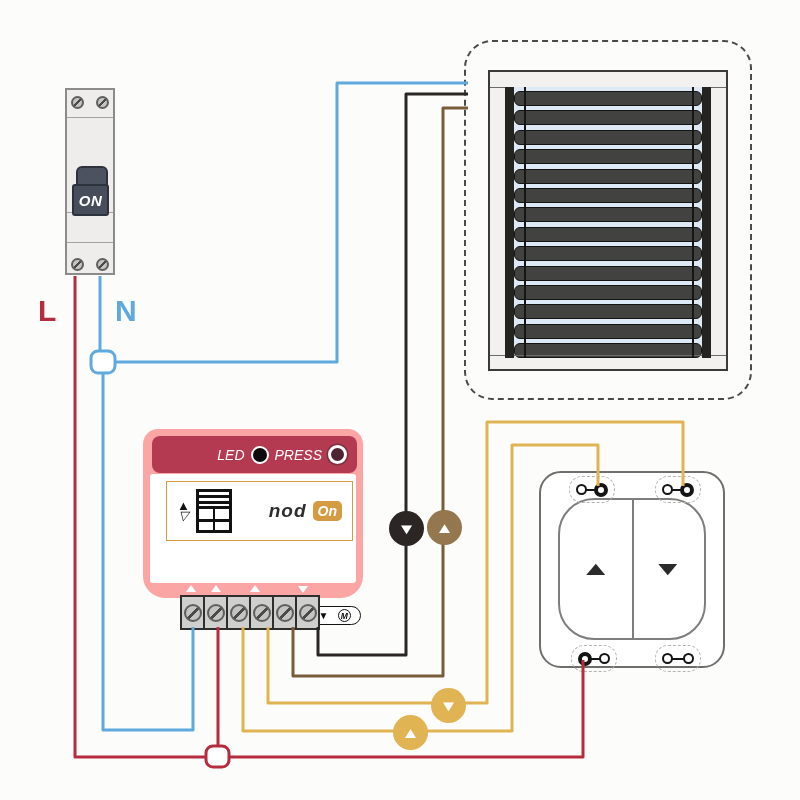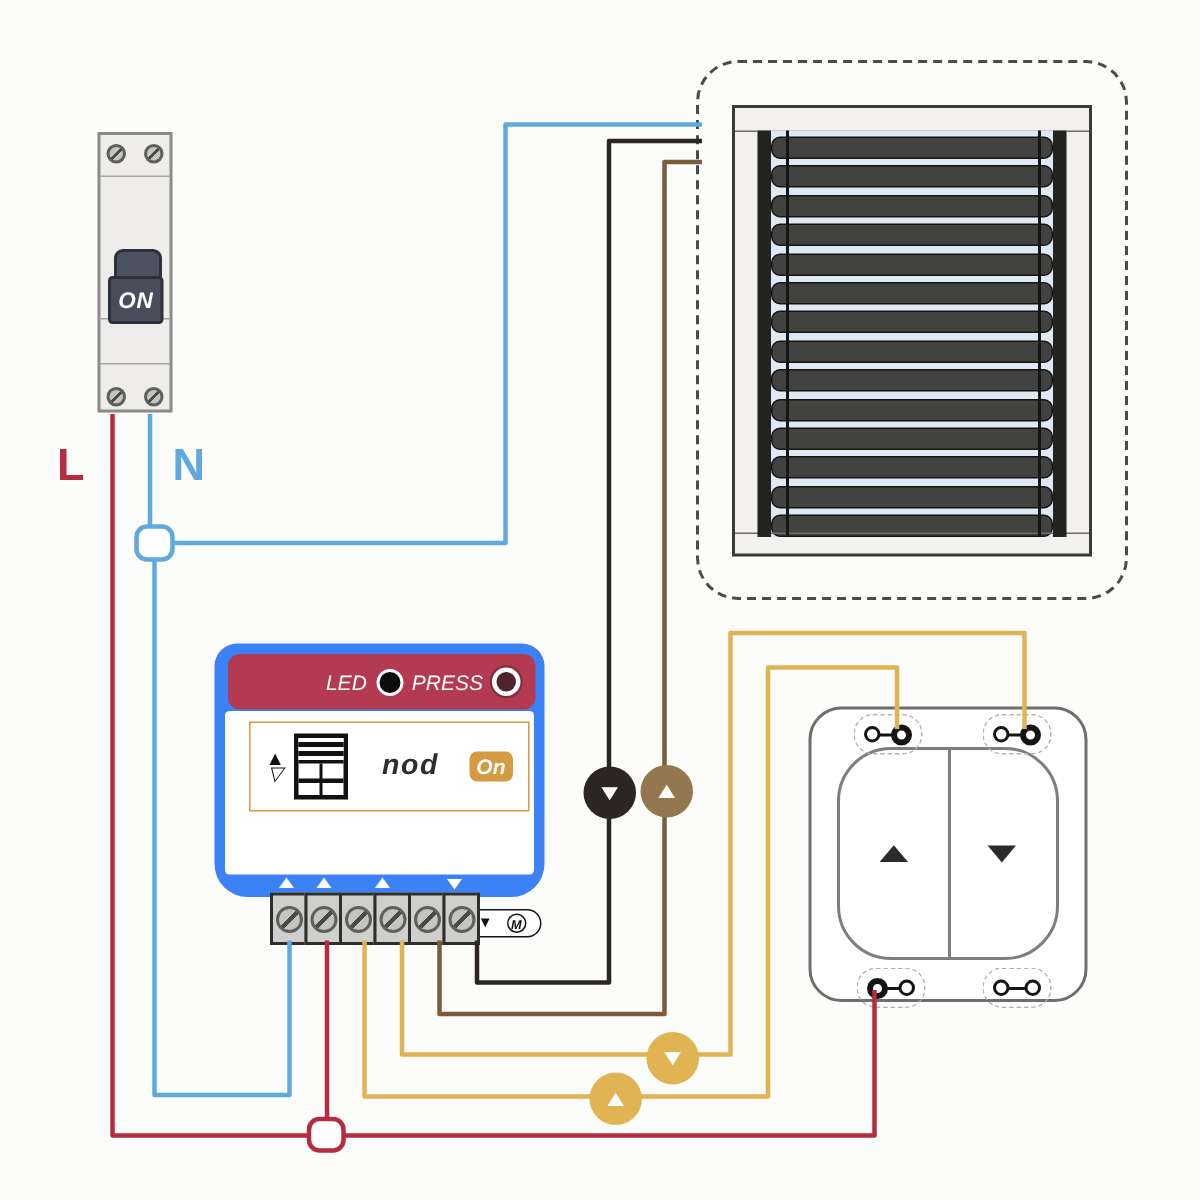--- a/index.html
+++ b/index.html
@@ -39,42 +39,42 @@
   .toggle{position:absolute;left:5px;top:94px;width:37px;height:32px;background:#474d5b;
           border:2px solid #2c313b;border-radius:3px;box-sizing:border-box;
           display:flex;align-items:center;justify-content:center;
           color:#fff;font-weight:bold;font-size:15px;letter-spacing:.5px;}
 
   .phase-label{position:absolute;z-index:3;font-weight:bold;font-size:30px;}
   .label-l{left:38px;top:294px;color:var(--live-red);}
   .label-n{left:115px;top:294px;color:var(--neutral-blue);}
 
   
-  .module{left:143px;top:429px;width:220px;height:169px;background:#3b82f6;
+  .module{left:143px;top:429px;width:220px;height:169px;background:#fca5a5;
           border-radius:15px 15px 22px 22px;z-index:1;}
   .band{position:absolute;left:9px;top:7px;right:6px;height:37px;background:var(--module-red);
         border-radius:8px;display:flex;align-items:center;justify-content:flex-end;
         padding-right:10px;box-sizing:border-box;gap:6px;color:#fff;font-size:14px;}
   .led-dot{width:14px;height:14px;border-radius:50%;background:#0c0c0c;border:2.5px solid #fff;}
   .press-btn{width:13px;height:13px;border-radius:50%;background:#4d2430;border:3px solid #fff;
              box-shadow:0 0 0 1.5px #7e2f41;}
   .mod-white{position:absolute;left:7px;right:7px;top:45px;height:109px;background:#fff;
              border-radius:3px;}
   .label-box{position:absolute;left:16px;top:7px;width:187px;height:60px;
              border:1.5px solid var(--brand-orange);box-sizing:border-box;
              display:flex;align-items:center;padding:0 10px;gap:6px;}
   .updown{display:flex;flex-direction:column;align-items:center;line-height:.8;color:#111;}
   .updown .u{font-size:13px;}
   .updown .d{font-size:13px;}
   .win-icon{width:36px;height:44px;border:3px solid #111;box-sizing:border-box;position:relative;}
   .win-icon .slats-top{position:absolute;left:0;right:0;top:0;height:17px;
       background:repeating-linear-gradient(#fff 0,#fff 2.5px,#111 2.5px,#111 6px);}
   .win-icon .v{position:absolute;left:50%;top:17px;bottom:0;width:2.5px;background:#111;margin-left:-1.25px;}
   .win-icon .h{position:absolute;left:0;right:0;top:27px;height:2.5px;background:#111;}
-  .brand{margin-left:auto;display:flex;align-items:center;gap:20px;}
+  .brand{margin-left:auto;display:flex;align-items:center;gap:6px;}
   .brand-text{font-weight:bold;font-size:19px;letter-spacing:1px;color:#2d2d2d;}
   .brand-badge{background:var(--brand-orange);color:#fff;font-weight:bold;font-size:14px;
                padding:2px 5px;border-radius:5px;}
   .trow{position:absolute;left:0;top:134px;width:100%;height:20px;color:#0d0d0d;
         font-weight:bold;font-size:15px;}
   .trow .t{position:absolute;width:18px;text-align:center;}
   .tmark{font-size:8px;}
   .tmark.up{vertical-align:6px;margin-left:-1px;}
   .tmark.down{vertical-align:-2px;margin-left:-1px;}
   .pill{position:absolute;left:139px;top:-2px;width:72px;height:19px;border:1.5px solid #141414;

